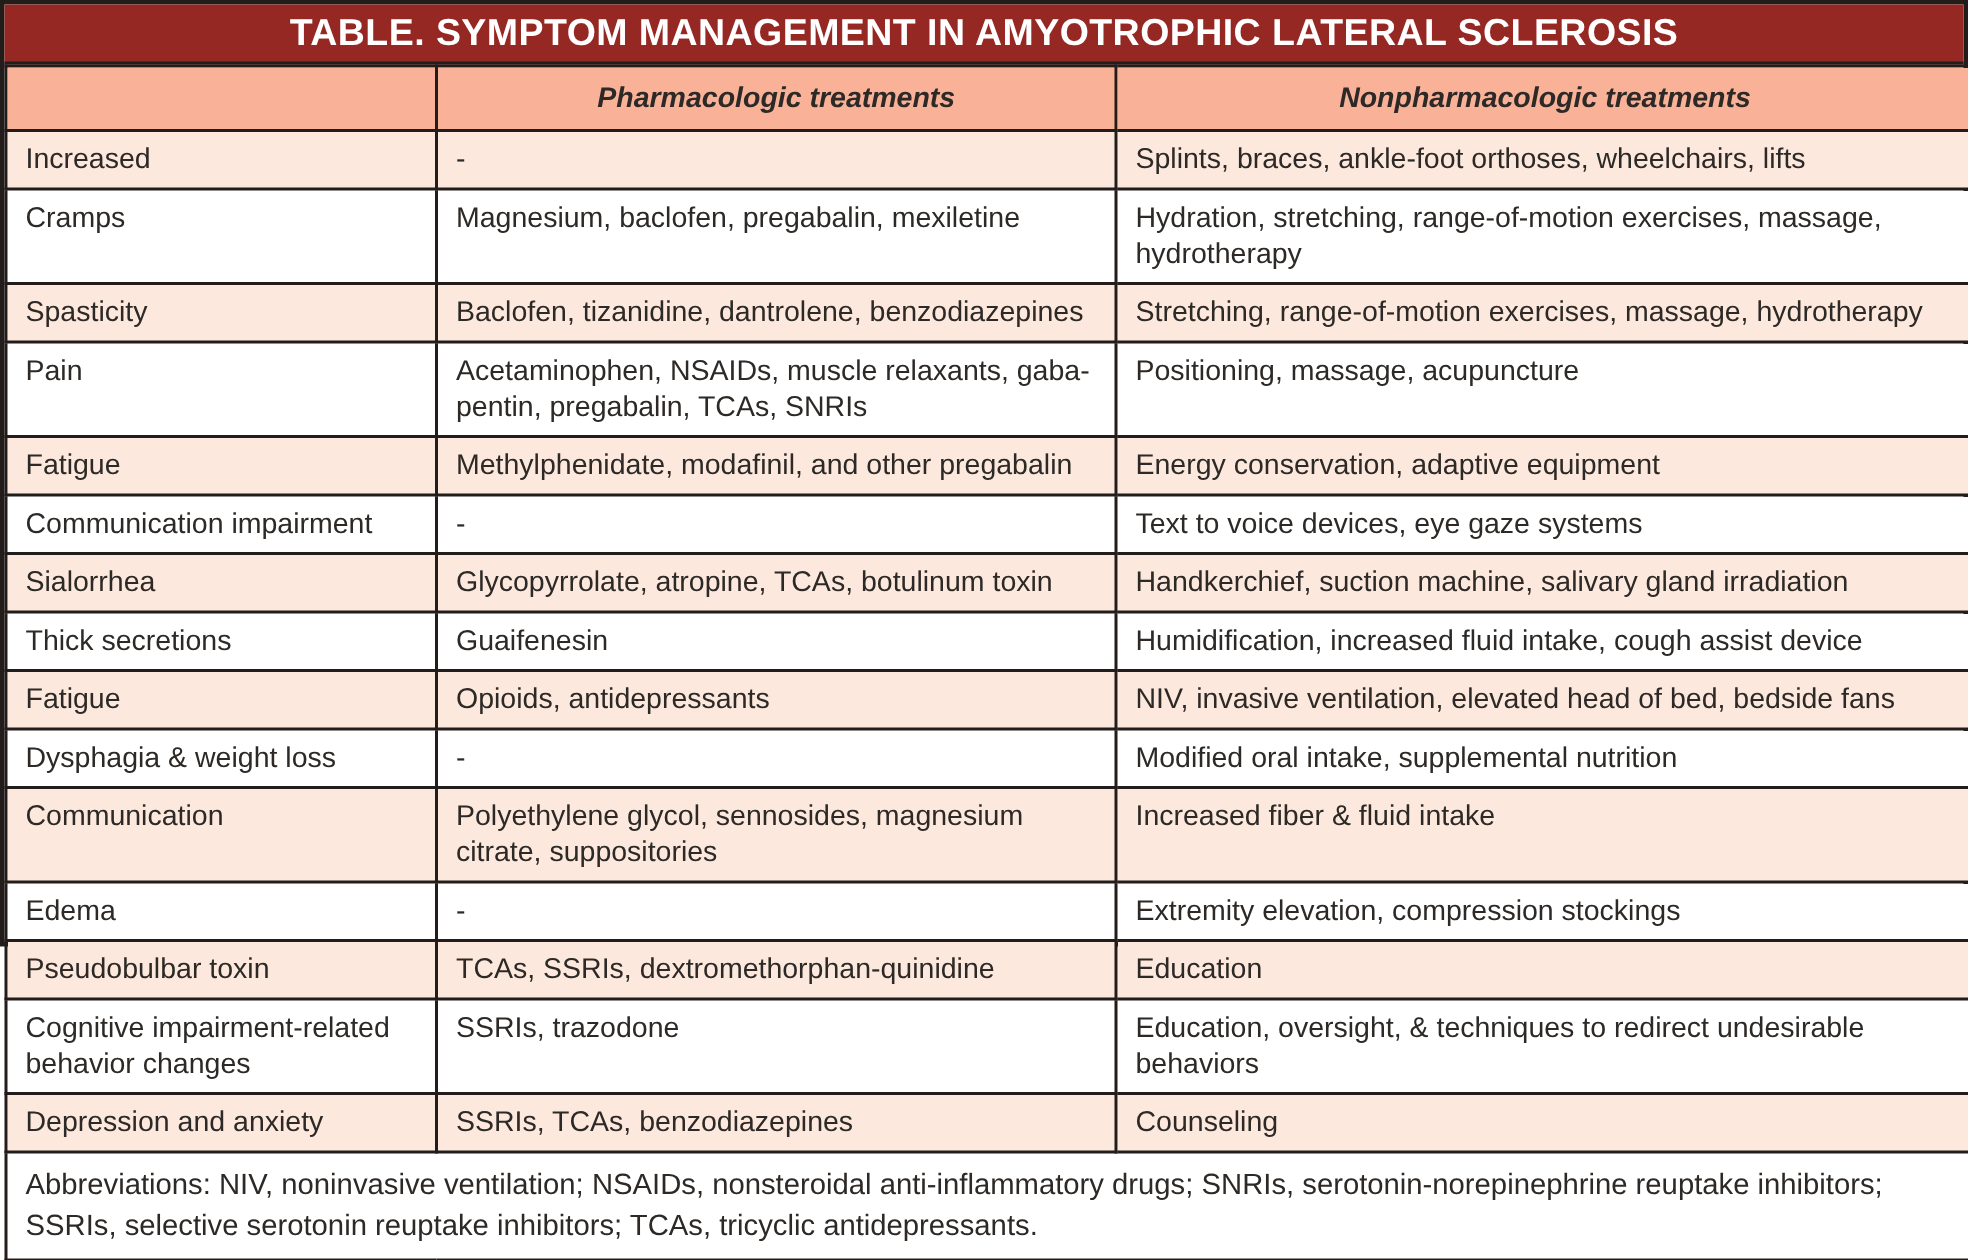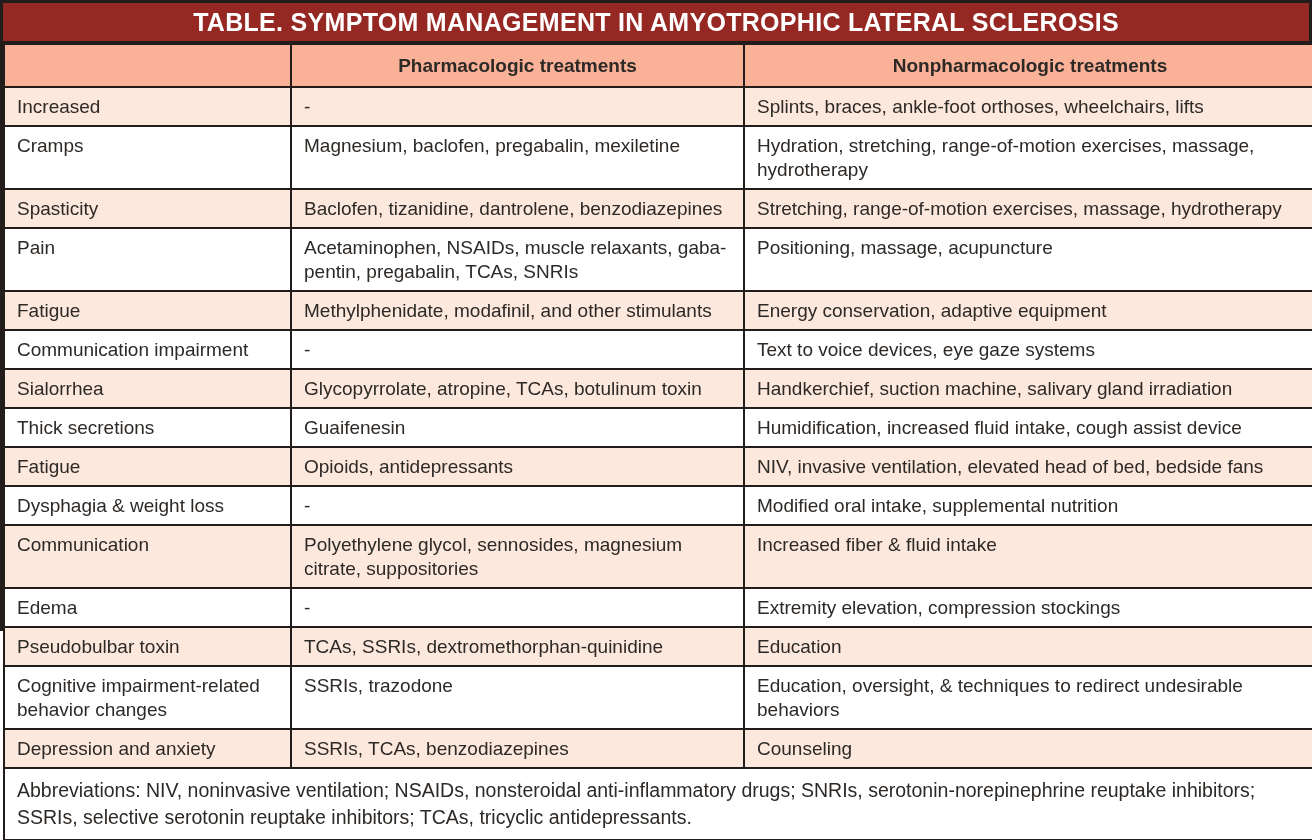--- a/index.html
+++ b/index.html
@@ -54,20 +54,21 @@
     font-size:19px;
     line-height:24px;
     overflow:hidden;
   }
   thead th{
     background:var(--header-bg);
     font-weight:bold;
     text-align:center;
     padding-top:9px;padding-bottom:8px;
     height:42px;
+    font-style:italic;
   }
   tbody tr:nth-child(odd) td{background:var(--row-shaded-bg);}
   tbody tr:nth-child(even) td{background:var(--row-plain-bg);}
   tbody td{height:39px;}
   tfoot td{
     background:var(--row-plain-bg);
     font-size:19.5px;
     line-height:27px;
     padding:8px 12px;
     height:70px;
@@ -113,21 +114,21 @@
   </tr>
 
   <tr>
     <td>Pain</td>
     <td>Acetaminophen, NSAIDs, muscle relaxants, gaba­pentin, pregabalin, TCAs, SNRIs</td>
     <td>Positioning, massage, acupuncture</td>
   </tr>
 
   <tr>
     <td>Fatigue</td>
-    <td>Methylphenidate, modafinil, and other stimulants</td>
+    <td>Methylphenidate, modafinil, and other pregabalin</td>
     <td>Energy conservation, adaptive equipment</td>
   </tr>
 
   <tr>
     <td>Communication impairment</td>
     <td>-</td>
     <td>Text to voice devices, eye gaze systems</td>
   </tr>
 
   <tr>

